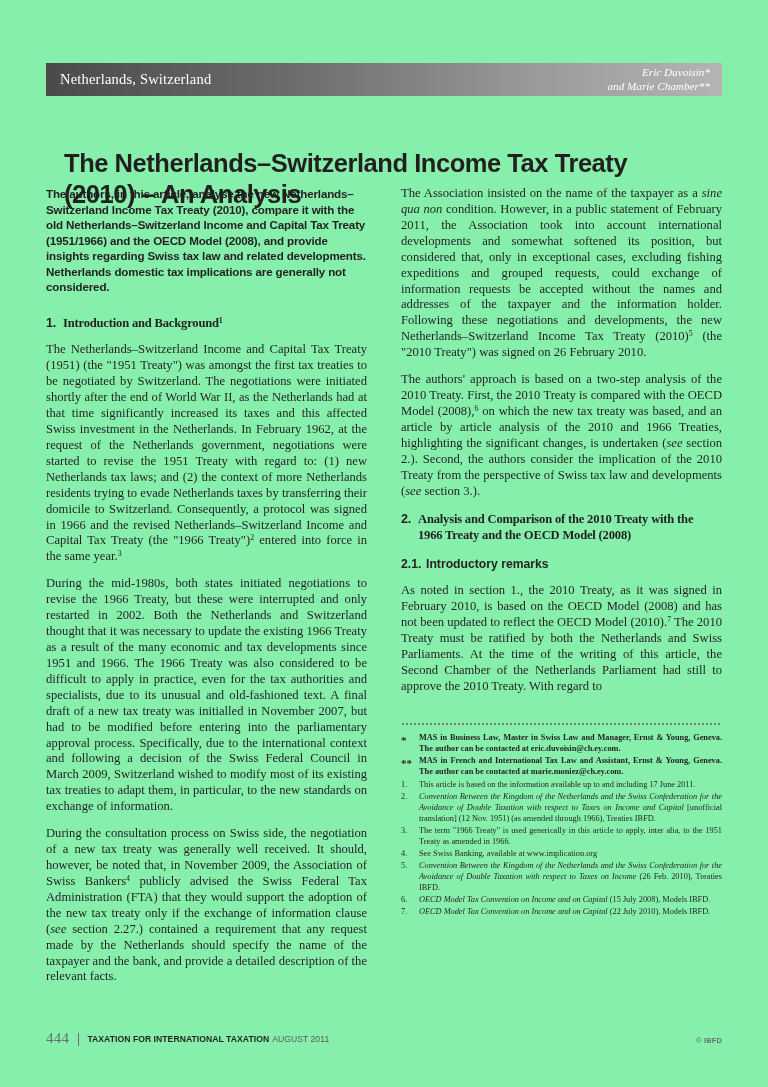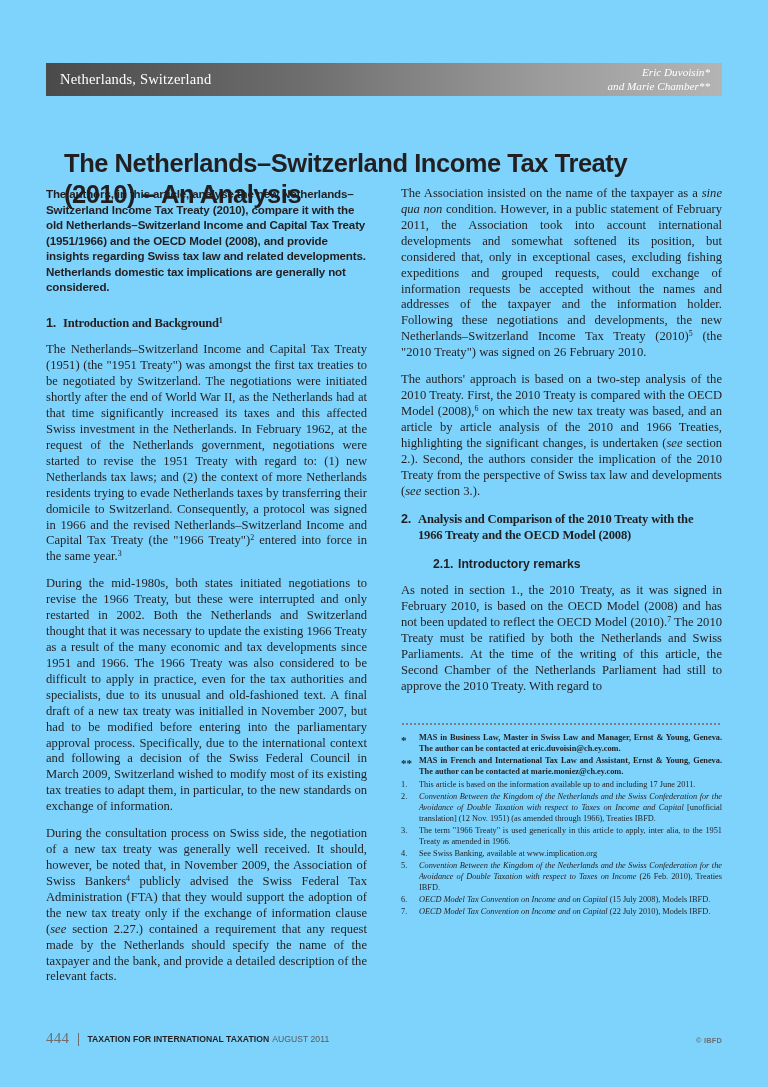--- a/index.html
+++ b/index.html
@@ -12,21 +12,21 @@
     height: 1087px;
     overflow: hidden;
     font-family: "Liberation Serif", serif;
     color: #231f20;
     -webkit-font-smoothing: antialiased;
   }
   .page {
     position: relative;
     width: 768px;
     height: 1087px;
-    background: #7dd3fc;
+    background: #86efac;
     box-sizing: border-box;
   }
 
   
   .banner {
     position: absolute;
     left: 46px;
     top: 63px;
     width: 676px;
     height: 33px;
@@ -119,21 +119,21 @@
     font-family: Liberation Serif, serif;
   }
   h3.subhead {
     font-family: "Liberation Sans", sans-serif;
     font-weight: bold;
     font-size: 12.2px;
     line-height: 1.3;
     margin: 14px 0 10px 0;
     text-align: left;
   }
-  h3.subhead .hnum { display: inline-block; width: 25px; margin-left: 32px; }
+  h3.subhead .hnum { display: inline-block; width: 25px; }
 
   .it { font-style: italic; }
   sup {
     font-size: 63%;
     line-height: 0;
     vertical-align: 0.52em;
   }
 
   
   .fn-rule {

